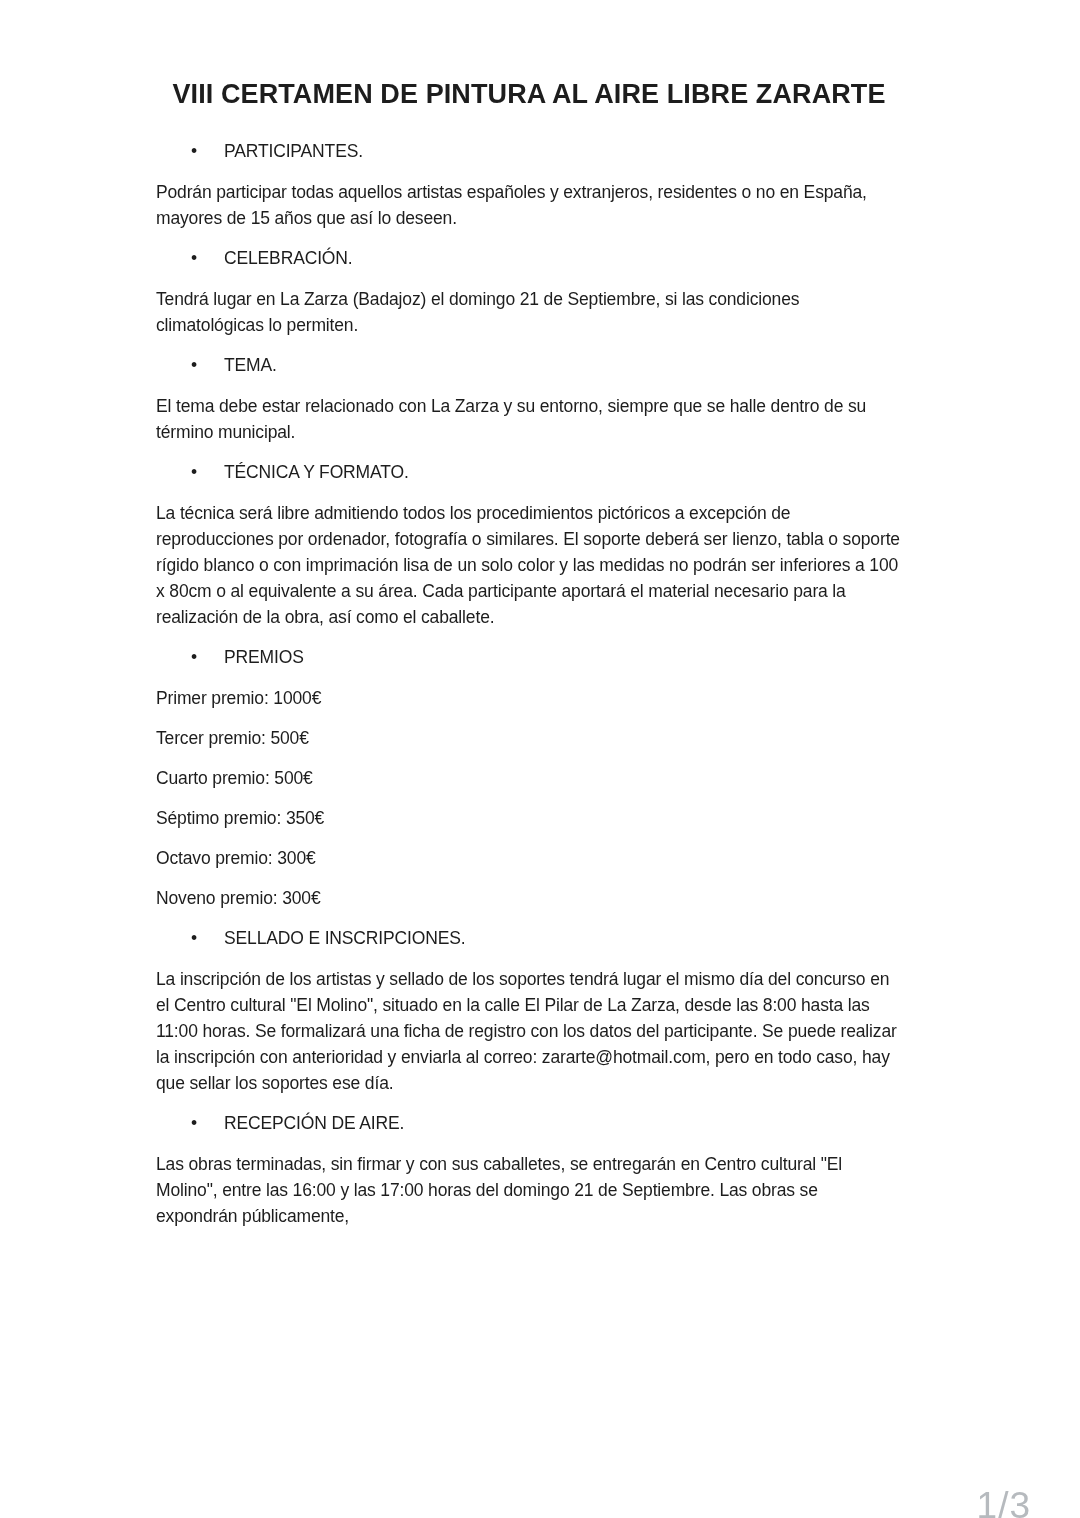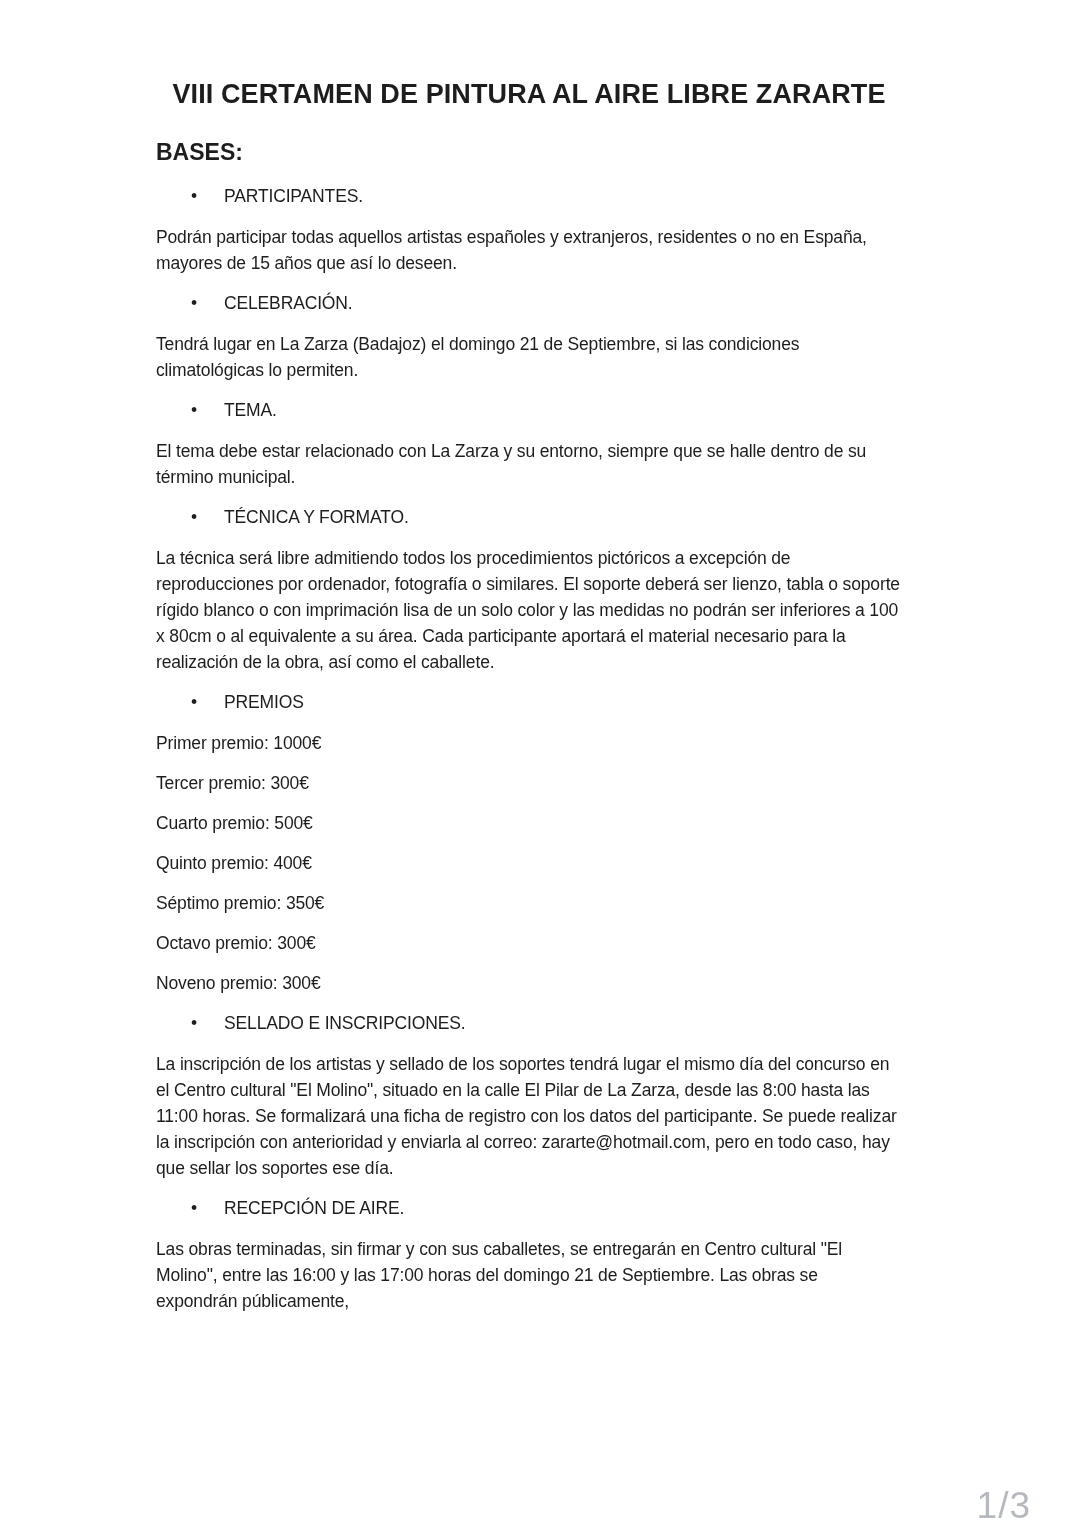--- a/index.html
+++ b/index.html
@@ -72,21 +72,20 @@
     color: #b6babe;
     letter-spacing: 1px;
   }
 </style>
 </head>
 <body>
 
 <div class="page">
   <div class="content">
     <h1 class="title">VIII CERTAMEN DE PINTURA AL AIRE LIBRE ZARARTE</h1>
-    <h2 class="bases">BASES:</h2>
     <div id="sections">
         <div class="section">
           <div class="bullet-item">
             <span class="bullet-dot">•</span>
             <span class="bullet-label">PARTICIPANTES.</span>
           </div>
           <p class="par">Podrán participar todas aquellos artistas españoles y extranjeros, residentes o no en España, mayores de 15 años que así lo deseen.</p>
         </div>
         <div class="section">
           <div class="bullet-item">
@@ -108,23 +107,22 @@
             <span class="bullet-label">TÉCNICA Y FORMATO.</span>
           </div>
           <p class="par">La técnica será libre admitiendo todos los procedimientos pictóricos a excepción de reproducciones por ordenador, fotografía o similares. El soporte deberá ser lienzo, tabla o soporte rígido blanco o con imprimación lisa de un solo color y las medidas no podrán ser inferiores a 100 x 80cm o al equivalente a su área. Cada participante aportará el material necesario para la realización de la obra, así como el caballete.</p>
         </div>
         <div class="section">
           <div class="bullet-item">
             <span class="bullet-dot">•</span>
             <span class="bullet-label">PREMIOS</span>
           </div>
           <p class="par">Primer premio: 1000€</p>
-          <p class="par">Tercer premio: 300€</p>
+          <p class="par">Tercer premio: 500€</p>
           <p class="par">Cuarto premio: 500€</p>
-          <p class="par">Quinto premio: 400€</p>
           <p class="par">Séptimo premio: 350€</p>
           <p class="par">Octavo premio: 300€</p>
           <p class="par">Noveno premio: 300€</p>
         </div>
         <div class="section">
           <div class="bullet-item">
             <span class="bullet-dot">•</span>
             <span class="bullet-label">SELLADO E INSCRIPCIONES.</span>
           </div>
           <p class="par">La inscripción de los artistas y sellado de los soportes tendrá lugar el mismo día del concurso en el Centro cultural "El Molino", situado en la calle El Pilar de La Zarza, desde las 8:00 hasta las 11:00 horas. Se formalizará una ficha de registro con los datos del participante. Se puede realizar la inscripción con anterioridad y enviarla al correo: zararte@hotmail.com, pero en todo caso, hay que sellar los soportes ese día.</p>

